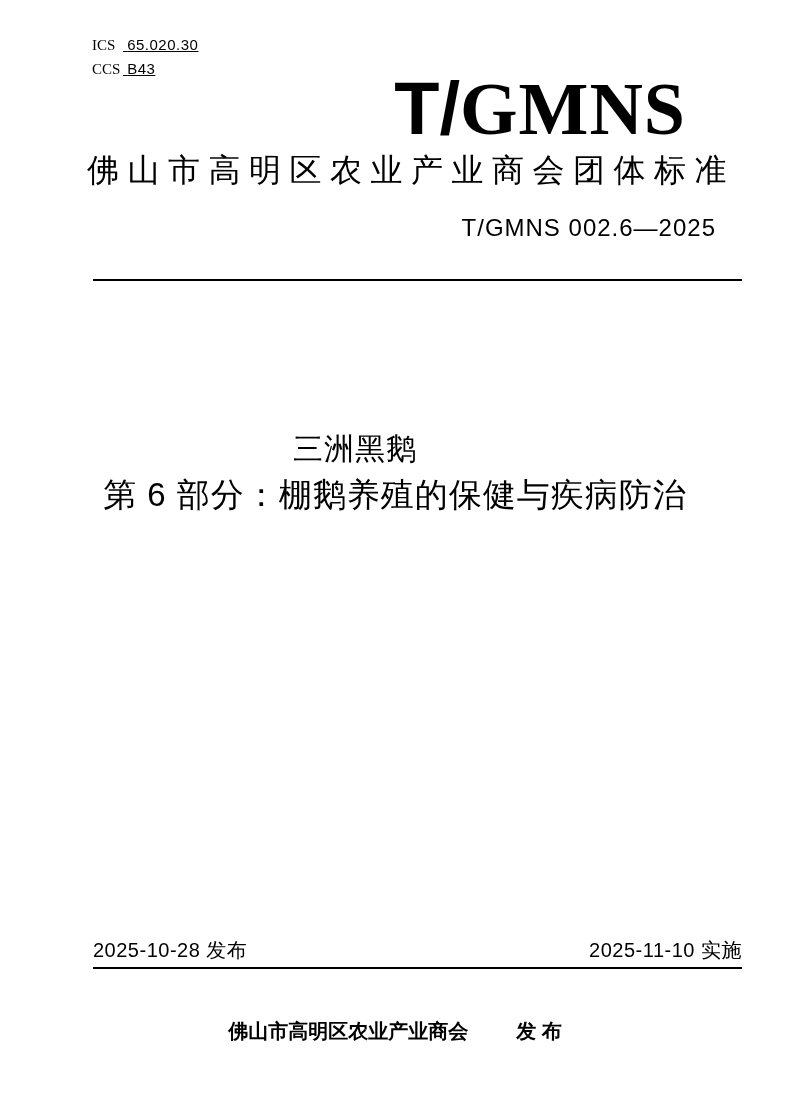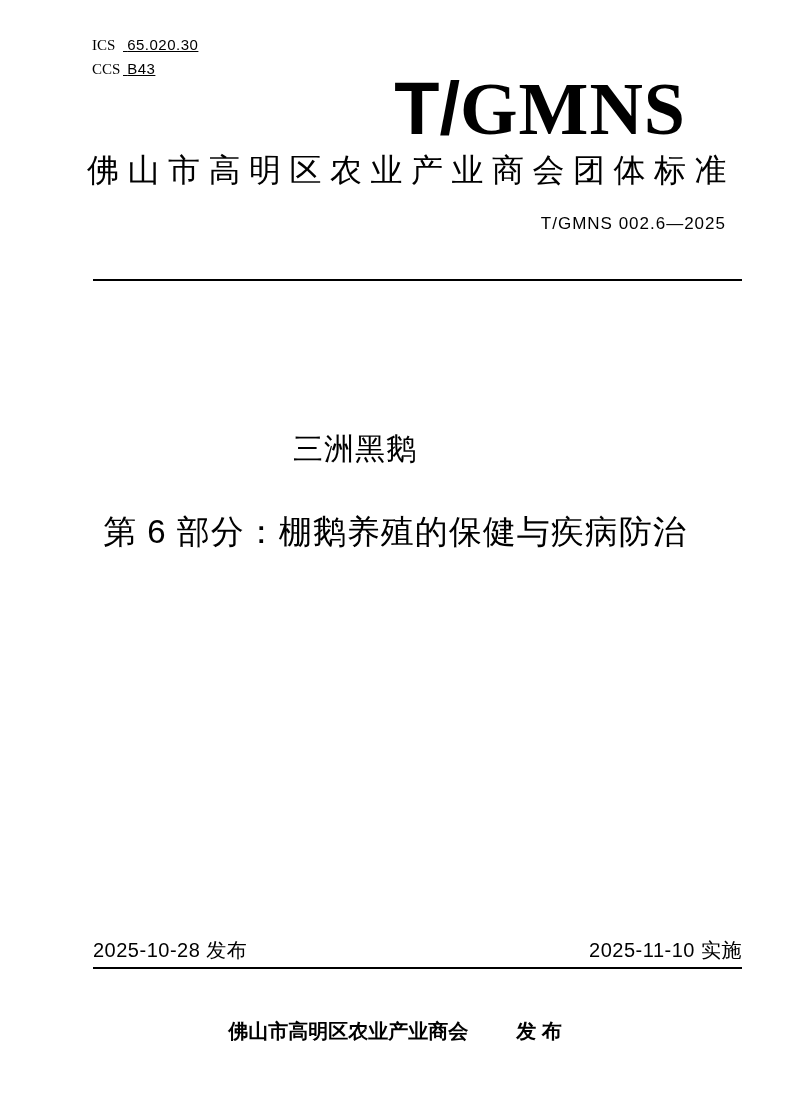--- a/index.html
+++ b/index.html
@@ -57,22 +57,22 @@
     line-height: 40px;
     letter-spacing: 8.5px;
     white-space: nowrap;
     font-weight: 500;
   }
 
   
   .std-number {
     position: absolute;
     top: 214px;
-    right: 64px;
-    font-size: 17px;
+    right: 74px;
+    font-size: 24px;
     letter-spacing: 1px;
     white-space: nowrap;
   }
 
   .rule-top {
     position: absolute;
     top: 279px;
     left: 93px;
     width: 649px;
     height: 2px;
@@ -92,21 +92,20 @@
   }
   .title-cn2 {
     position: absolute;
     top: 475px;
     left: 0;
     width: 790px;
     text-align: center;
     font-size: 33px;
     line-height: 40px;
     letter-spacing: 1px;
-    margin-top: 37px;
   }
   .title-en {
     position: absolute;
     top: 541px;
     left: 0;
     width: 790px;
     text-align: center;
     font-family: "Liberation Serif", serif;
     font-size: 19px;
     line-height: 28px;

